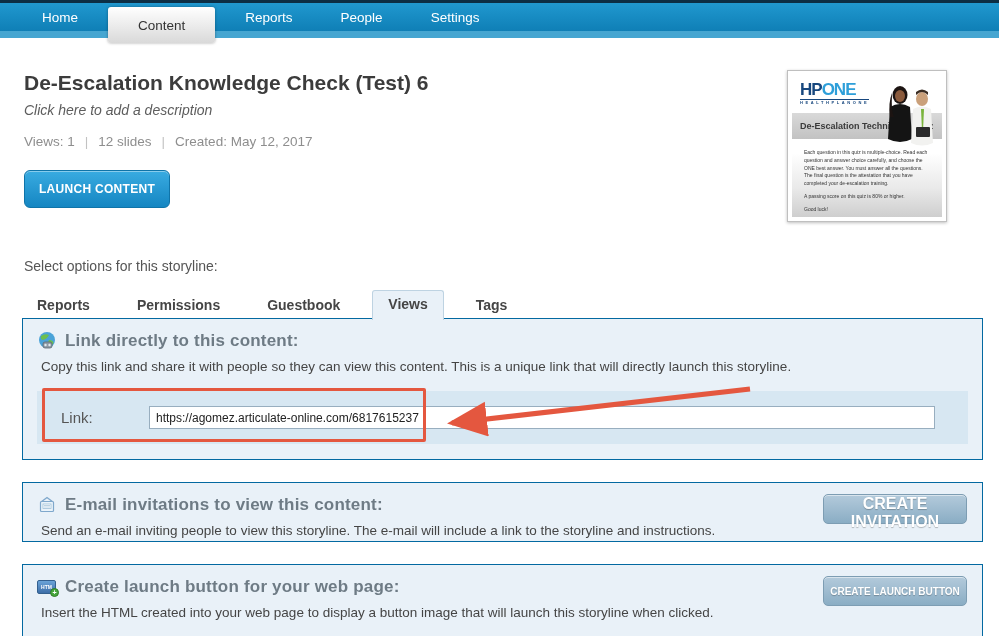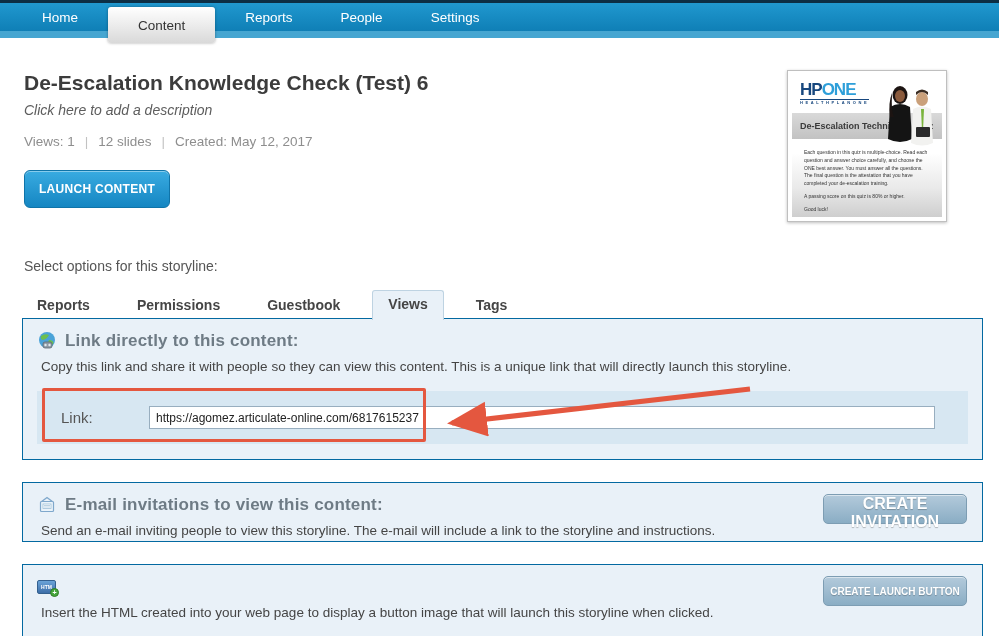--- a/index.html
+++ b/index.html
@@ -303,20 +303,21 @@
     </section>
 
     <section class="section-launch">
       <div class="sec-head">
         <span class="sec-icon">
           <span class="html-chip">
               <span>HTM</span>
               <span class="plus">+</span>
             </span>
         </span>
+        <span class="sec-title">Create launch button for your web page:</span>
       </div>
       <div class="sec-desc">Insert the HTML created into your web page to display a button image that will launch this storyline when clicked.</div>
       <button class="side-btn">CREATE LAUNCH BUTTON</button>
     </section>
 
   </div>
 
   <div class="annotation-rect"></div>
   <svg class="annotation-arrow" width="335" height="60" viewBox="0 0 335 60">
     <defs>

